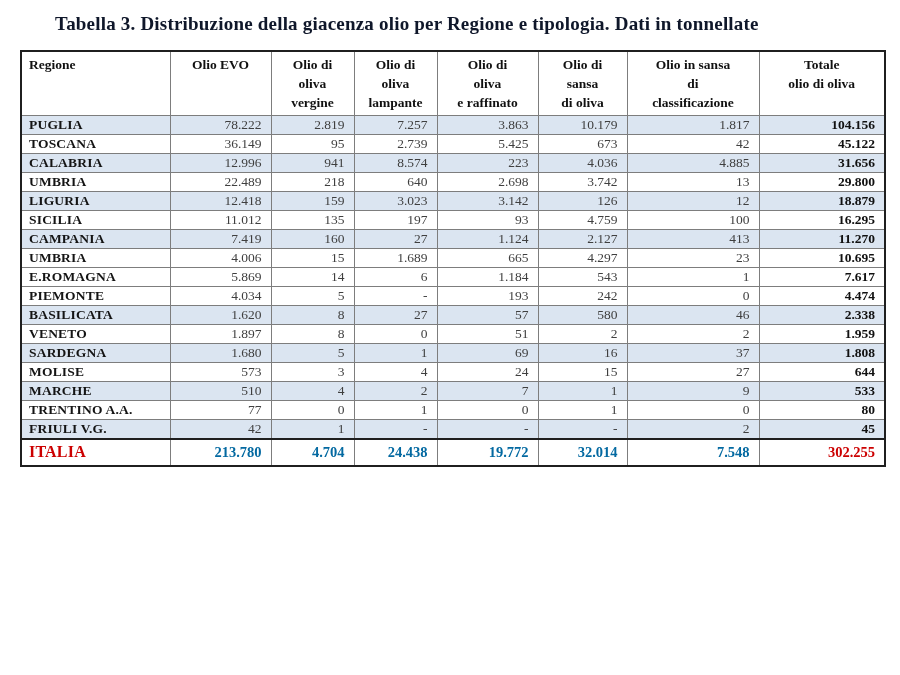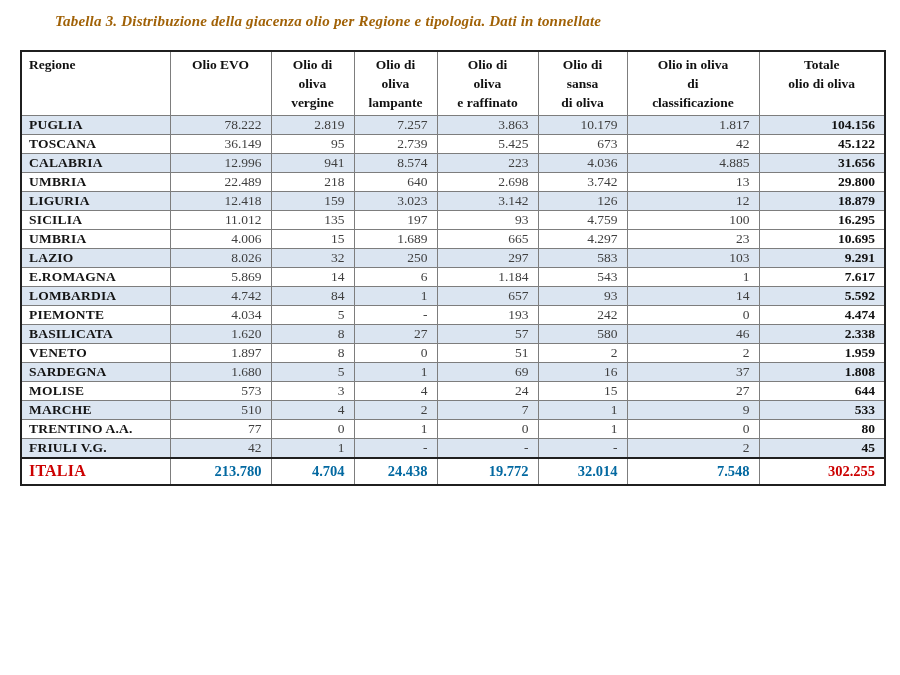--- a/index.html
+++ b/index.html
@@ -9,24 +9,23 @@
     width: 900px;
     height: 675px;
     font-family: "Liberation Serif", serif;
     position: relative;
     overflow: hidden;
   }
   .page-title {
     position: absolute;
     left: 55px;
     top: 13px;
-    font-size: 15px;
-    font-weight: bold;
-    font-style: italic;
-    color: #a16207;
+    font-size: 19px;
+    font-weight: bold;
+    color: #0f172a;
     letter-spacing: 0.2px;
     white-space: nowrap;
   }
   table.giacenza {
     position: absolute;
     left: 20px;
     top: 50px;
     width: 864px;
     border-collapse: collapse;
     table-layout: fixed;
@@ -113,21 +112,21 @@
 vergine</th>
       <th>Olio di
 oliva
 lampante</th>
       <th>Olio di
 oliva
 e raffinato</th>
       <th>Olio di
 sansa
 di oliva</th>
-      <th>Olio in oliva
+      <th>Olio in sansa
 di
 classificazione</th>
       <th>Totale
 olio di oliva</th>
     </tr>
   </thead>
   <tbody>
       <tr class="band">
         <td class="region-cell">PUGLIA</td>
         <td class="num">78.222</td>
@@ -181,59 +180,49 @@
       <tr>
         <td class="region-cell">SICILIA</td>
         <td class="num">11.012</td>
         <td class="num">135</td>
         <td class="num">197</td>
         <td class="num">93</td>
         <td class="num">4.759</td>
         <td class="num">100</td>
         <td class="num total-col">16.295</td>
       </tr>
+      <tr class="band">
+        <td class="region-cell">CAMPANIA</td>
+        <td class="num">7.419</td>
+        <td class="num">160</td>
+        <td class="num">27</td>
+        <td class="num">1.124</td>
+        <td class="num">2.127</td>
+        <td class="num">413</td>
+        <td class="num total-col">11.270</td>
+      </tr>
       <tr>
         <td class="region-cell">UMBRIA</td>
         <td class="num">4.006</td>
         <td class="num">15</td>
         <td class="num">1.689</td>
         <td class="num">665</td>
         <td class="num">4.297</td>
         <td class="num">23</td>
         <td class="num total-col">10.695</td>
       </tr>
-      <tr class="band">
-        <td class="region-cell">LAZIO</td>
-        <td class="num">8.026</td>
-        <td class="num">32</td>
-        <td class="num">250</td>
-        <td class="num">297</td>
-        <td class="num">583</td>
-        <td class="num">103</td>
-        <td class="num total-col">9.291</td>
-      </tr>
       <tr>
         <td class="region-cell">E.ROMAGNA</td>
         <td class="num">5.869</td>
         <td class="num">14</td>
         <td class="num">6</td>
         <td class="num">1.184</td>
         <td class="num">543</td>
         <td class="num">1</td>
         <td class="num total-col">7.617</td>
-      </tr>
-      <tr class="band">
-        <td class="region-cell">LOMBARDIA</td>
-        <td class="num">4.742</td>
-        <td class="num">84</td>
-        <td class="num">1</td>
-        <td class="num">657</td>
-        <td class="num">93</td>
-        <td class="num">14</td>
-        <td class="num total-col">5.592</td>
       </tr>
       <tr>
         <td class="region-cell">PIEMONTE</td>
         <td class="num">4.034</td>
         <td class="num">5</td>
         <td class="num">-</td>
         <td class="num">193</td>
         <td class="num">242</td>
         <td class="num">0</td>
         <td class="num total-col">4.474</td>

